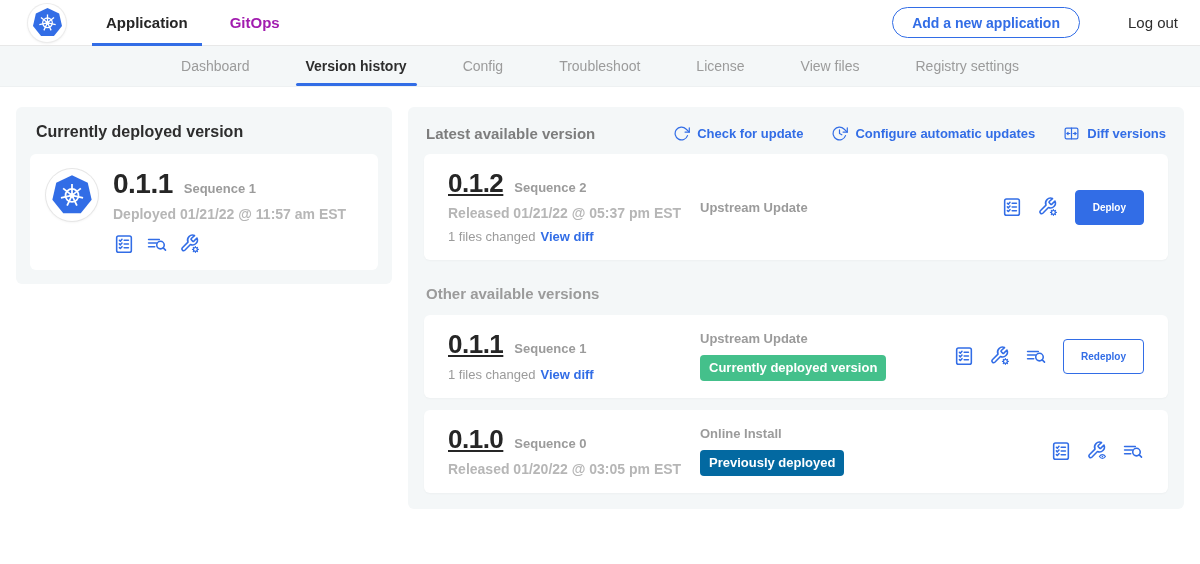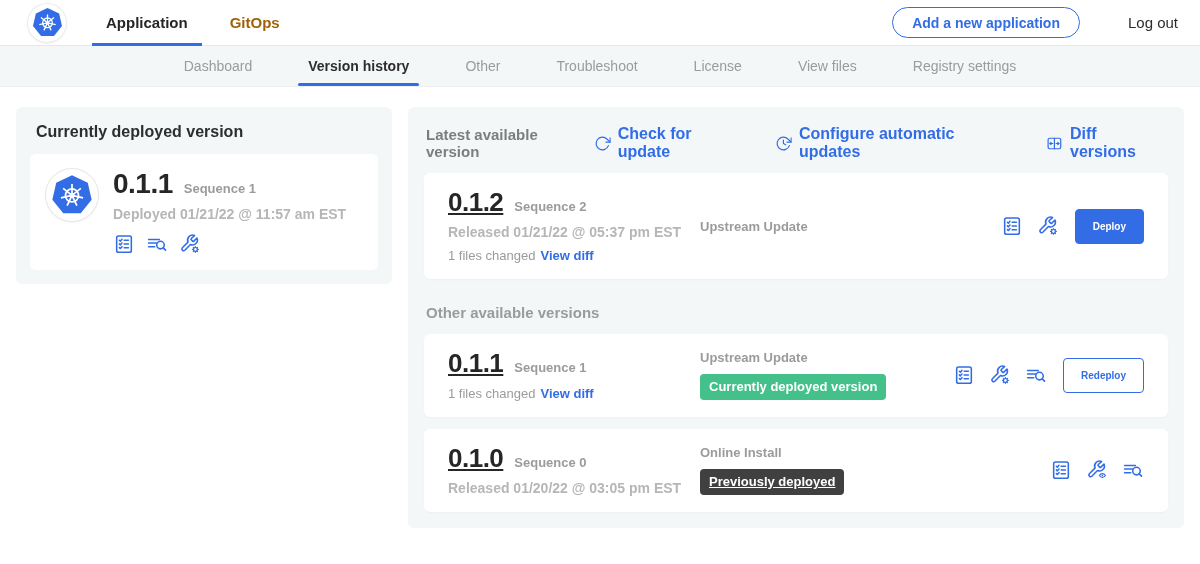--- a/index.html
+++ b/index.html
@@ -4,21 +4,21 @@
 <style>
   * { box-sizing: border-box; margin: 0; padding: 0; }
   html, body { width: 1200px; height: 564px; overflow: hidden; }
   body { font-family: "Liberation Sans", sans-serif; background: #fff; color: #323232; }
 
   
   .topnav { display: flex; align-items: center; height: 46px; padding: 0 22px 0 28px; border-bottom: 1px solid #e8e8e8; background: #fff; }
   .logo-circle { width: 38px; height: 38px; border-radius: 50%; background: #fff; box-shadow: 0 0 0 1px #ececec, 0 1px 3px rgba(0,0,0,.10); display: flex; align-items: center; justify-content: center; margin-right: 26px; flex: none; cursor: pointer; }
   .logo-circle svg { width: 31px; height: 31px; }
   .app-tabs { display: flex; height: 46px; }
-  .app-tab { display: flex; align-items: center; padding: 0 14px; margin-right: 14px; font-size: 15px; font-weight: 700; color: #a16207; position: relative; cursor: pointer; }
+  .app-tab { display: flex; align-items: center; padding: 0 14px; margin-right: 14px; font-size: 15px; font-weight: 700; color: #a21caf; position: relative; cursor: pointer; }
   .app-tab.active { color: #262626; }
   .app-tab.active::after { content: ""; position: absolute; left: 0; right: 0; bottom: 0; height: 3px; background: #326de6; }
   .topnav-right { margin-left: auto; display: flex; align-items: center; gap: 24px; }
   .pill-btn { border: 1px solid #326de6; color: #326de6; background: #fff; border-radius: 16px; height: 31px; padding: 0 19px; font-size: 14px; font-weight: 700; font-family: inherit; cursor: pointer; }
   .logout { font-size: 15px; color: #2d2d2d; cursor: pointer; margin-left: 24px; }
 
   
   .subnav { height: 41px; background: #f4f7f8; display: flex; justify-content: center; gap: 52px; border-bottom: 1px solid #eef1f2; }
   .subnav-item { display: flex; align-items: center; font-size: 14px; color: #9b9b9b; font-weight: 500; position: relative; cursor: pointer; padding: 0 2px; }
   .subnav-item.active { color: #2d2d2d; font-weight: 700; }
@@ -38,33 +38,33 @@
   .seq { font-size: 13px; color: #9b9b9b; font-weight: 600; margin-left: 11px; }
   .muted-ts { font-size: 14px; color: #b6b6b6; font-weight: 600; margin-top: 8px; }
   .icon-row { display: flex; align-items: center; gap: 11px; margin-top: 11px; color: #326de6; }
   .icon-row svg, .vc-icons svg { width: 22px; height: 22px; cursor: pointer; }
 
   
   .versions-panel { flex: 1; background: #f4f7f8; border-radius: 6px; padding: 12px 16px 16px; }
   .panel-head { display: flex; align-items: center; justify-content: space-between; padding: 6px 2px 12px; }
   .panel-title { font-size: 15px; font-weight: 600; color: #7d7d7d; }
   .panel-actions { display: flex; align-items: center; gap: 28px; }
-  .action-link { display: flex; align-items: center; gap: 7px; color: #326de6; font-size: 16px; font-weight: 700; cursor: pointer; }
+  .action-link { display: flex; align-items: center; gap: 7px; color: #326de6; font-size: 13px; font-weight: 700; cursor: pointer; }
   .action-link svg { width: 17px; height: 17px; }
 
   .version-card { background: #fff; border-radius: 6px; padding: 16px 24px; display: flex; align-items: center; box-shadow: 0 1px 2px rgba(0,0,0,.03); }
   .vc-left { width: 252px; flex: none; }
   .vc-left .ver { font-size: 26px; text-decoration: underline; }
   .files-row { font-size: 13px; color: #9b9b9b; font-weight: 500; margin-top: 8px; }
   .view-diff { color: #326de6; font-weight: 700; margin-left: 5px; cursor: pointer; }
   .vc-mid { flex: 1; }
   .source { font-size: 13px; font-weight: 700; color: #9b9b9b; }
   .badge { display: inline-block; margin-top: 9px; padding: 5px 9px 6px; border-radius: 4px; color: #fff; font-size: 13px; font-weight: 700; }
   .badge.green { background: #44c08b; }
-  .badge.gray { background: #404040; text-decoration: underline; }
+  .badge.gray { background: #0369a1; }
   .vc-icons { display: flex; align-items: center; gap: 14px; color: #326de6; }
   .vc-right { display: flex; align-items: center; gap: 16px; }
   .btn { font-family: inherit; font-size: 10px; font-weight: 700; border-radius: 4px; height: 35px; padding: 0 17px; cursor: pointer; }
   .btn.solid { background: #326de6; color: #fff; border: 1px solid #326de6; }
   .btn.outline { background: #fff; color: #326de6; border: 1px solid #326de6; }
   .other-title { font-size: 15px; font-weight: 600; color: #9b9b9b; margin: 25px 2px 13px; }
   .gap12 { height: 12px; }
 
   svg.ic { fill: none; stroke: currentColor; stroke-width: 1.7; stroke-linecap: round; stroke-linejoin: round; }
 </style>
@@ -165,21 +165,21 @@
   </nav>
   <div class="topnav-right">
     <button class="pill-btn">Add a new application</button>
     <span class="logout">Log out</span>
   </div>
 </header>
 
 <nav class="subnav">
   <div class="subnav-item">Dashboard</div>
   <div class="subnav-item active">Version history</div>
-  <div class="subnav-item">Other</div>
+  <div class="subnav-item">Config</div>
   <div class="subnav-item">Troubleshoot</div>
   <div class="subnav-item">License</div>
   <div class="subnav-item">View files</div>
   <div class="subnav-item">Registry settings</div>
 </nav>
 
 <main>
 
   <aside class="deployed-card">
     <h2>Currently deployed version</h2>

